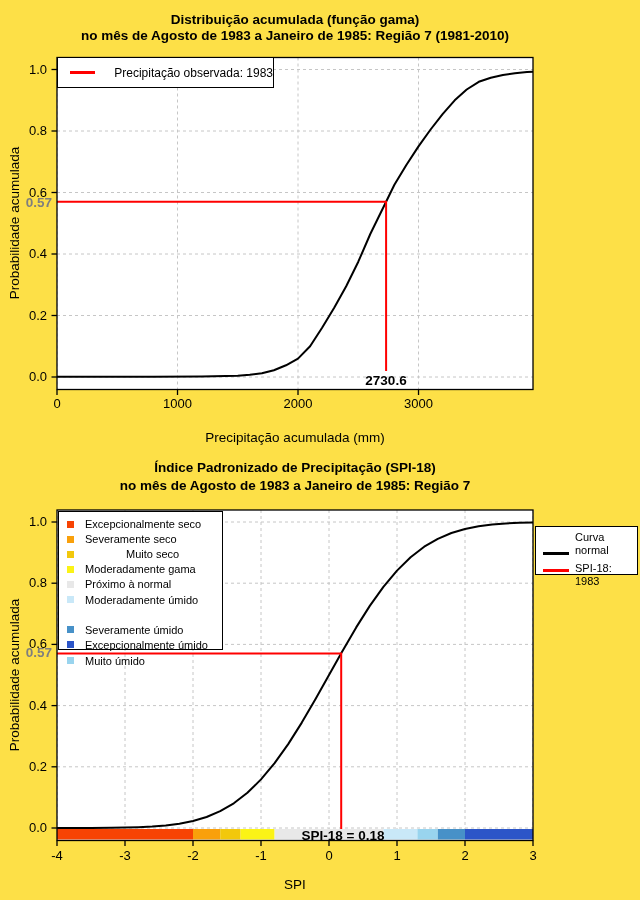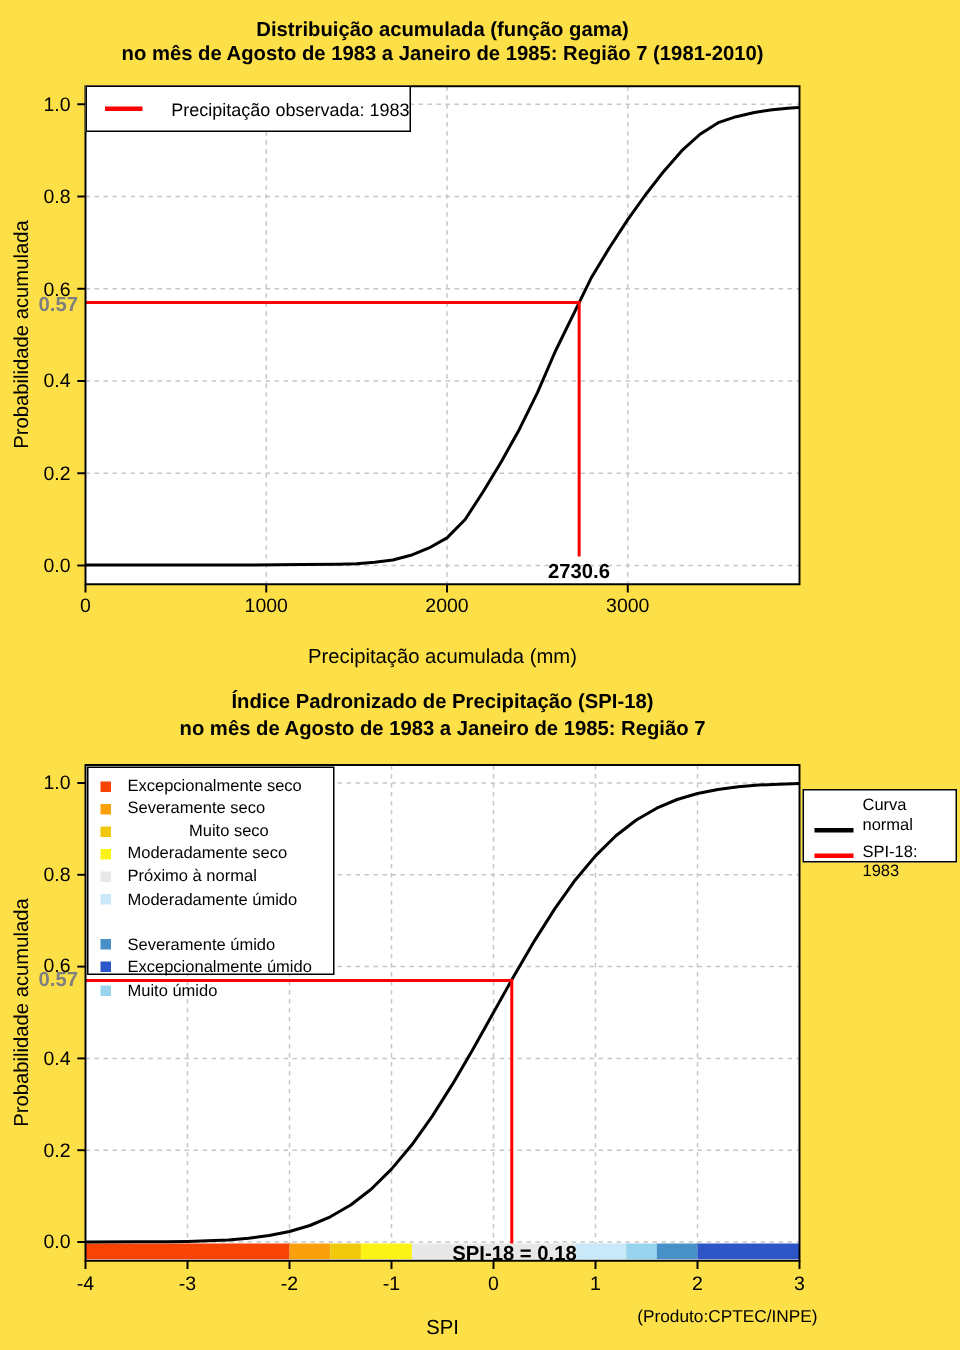--- a/index.html
+++ b/index.html
@@ -108,38 +108,37 @@
   </div>
 
   <div class="abs problab" style="left:10px;top:195px;width:42px;color:#7F7F7F;">0.57</div>
   <div class="abs annlab" style="left:356px;top:373px;width:60px;">2730.6</div>
 
   <div class="abs title" style="left:57px;top:460px;width:476px;">Índice Padronizado de Precipitação (SPI-18)</div>
   <div class="abs title" style="left:57px;top:478px;width:476px;">no mês de Agosto de 1983 a Janeiro de 1985: Região 7</div>
 
   <div class="abs ylab" style="left:14px;top:675px;">Probabilidade acumulada</div>
   <div class="abs axlab" style="left:57px;top:877px;width:476px;">SPI</div>
-  <div class="abs credit" style="left:345px;top:872px;width:200px;">(Produto:CPTEC/INPE)</div>
 
   <div class="abs legendbox" id="cat-legend" style="left:58px;top:511px;width:165px;height:139px;">
       <div class="catrow abs" style="left:8px;top:4.5px;height:15px;">
         <span class="catsq" style="background: rgb(247, 67, 3);"></span>
         <span class="cattext">Excepcionalmente seco</span>
       </div>
       <div class="catrow abs" style="left:8px;top:19.6px;height:15px;">
         <span class="catsq" style="background: rgb(249, 160, 11);"></span>
         <span class="cattext">Severamente seco</span>
       </div>
       <div class="catrow abs" style="left:8px;top:34.7px;height:15px;gap:41px;">
         <span class="catsq" style="background: rgb(242, 200, 12);"></span>
         <span class="cattext">Muito seco</span>
       </div>
       <div class="catrow abs" style="left:8px;top:49.8px;height:15px;">
         <span class="catsq" style="background: rgb(251, 243, 22);"></span>
-        <span class="cattext">Moderadamente seco</span>
+        <span class="cattext">Moderadamente gama</span>
       </div>
       <div class="catrow abs" style="left:8px;top:64.9px;height:15px;">
         <span class="catsq" style="background: rgb(232, 232, 232);"></span>
         <span class="cattext">Próximo à normal</span>
       </div>
       <div class="catrow abs" style="left:8px;top:80.0px;height:15px;">
         <span class="catsq" style="background: rgb(201, 232, 248);"></span>
         <span class="cattext">Moderadamente úmido</span>
       </div>
       <div class="catrow abs" style="left:8px;top:95.1px;height:15px;margin-top:46px;">

